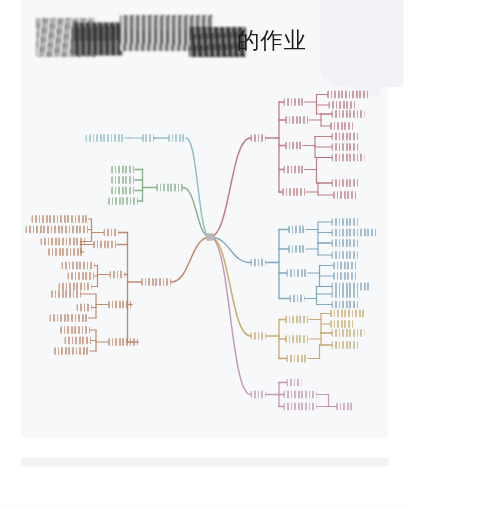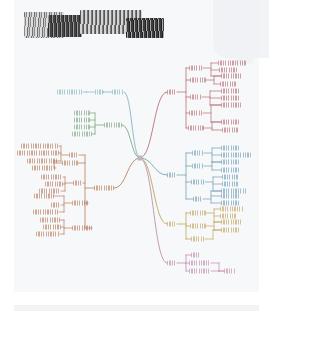--- a/index.html
+++ b/index.html
@@ -64,20 +64,21 @@
 
   <div class="sheet"></div>
   <div class="sheet-strip"></div>
   <div class="watermark"></div>
 
   <div class="header">
     <div class="redaction rd1"></div>
     <div class="redaction rd2"></div>
     <div class="redaction rd3"></div>
     <div class="redaction rd4"></div>
+    <div class="title-visible">的作业</div>
   </div>
 
   <div id="map">
     <svg id="links" width="273" height="240">
         <path d="M140,106 C132,106 132,40 124,40" stroke="#7fb3bd" fill="none" stroke-width="1" stroke-linecap="round" opacity=".85"></path>
         <path d="M112,40 C107.5,40 107.5,40 103,40" stroke="#7fb3bd" fill="none" stroke-width="0.9" stroke-linecap="round" opacity=".85"></path>
         <path d="M103,40 L103,40" stroke="#7fb3bd" fill="none" stroke-width="0.9" stroke-linecap="round" opacity=".85"></path>
         <path d="M103,40 C103.25,40 103.25,40 103.5,40" stroke="#7fb3bd" fill="none" stroke-width="0.9" stroke-linecap="round" opacity=".85"></path>
         <path d="M94.5,40 C90.5,40 90.5,40 86.5,40" stroke="#7fb3bd" fill="none" stroke-width="0.8" stroke-linecap="round" opacity=".85"></path>
         <path d="M86.5,40 L86.5,40" stroke="#7fb3bd" fill="none" stroke-width="0.8" stroke-linecap="round" opacity=".85"></path>

